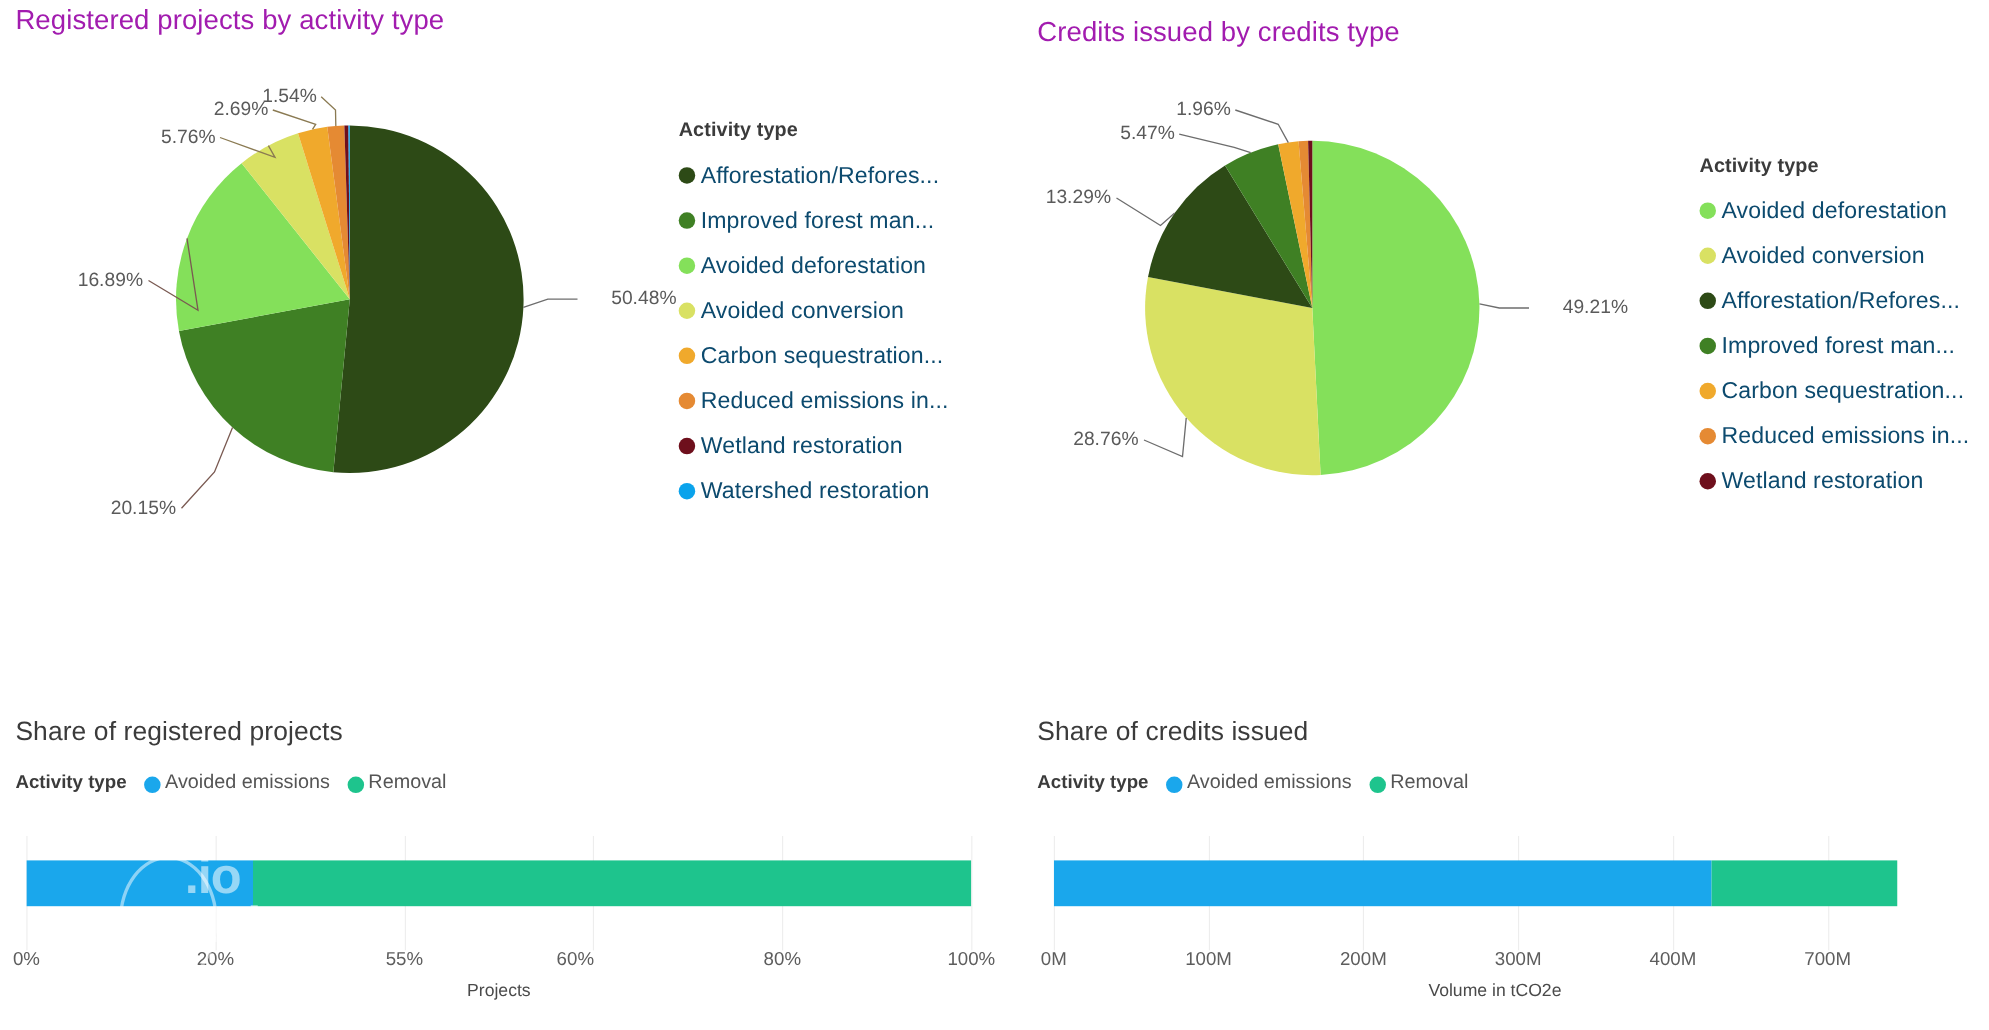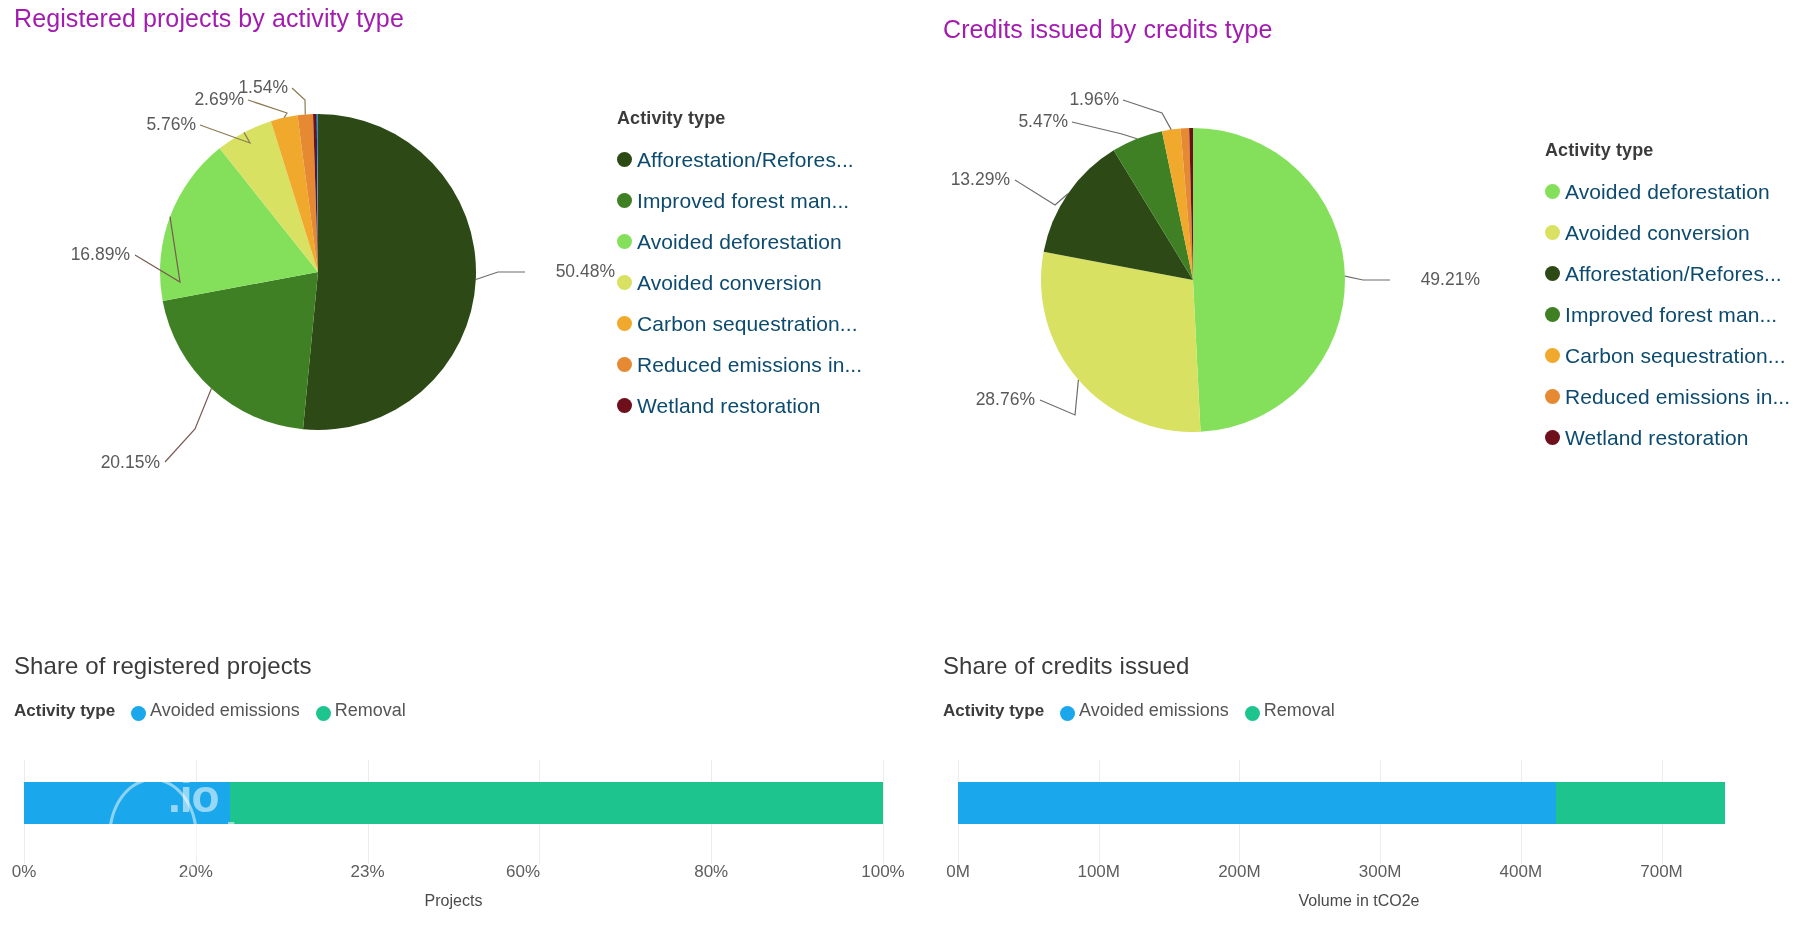--- a/index.html
+++ b/index.html
@@ -207,20 +207,24 @@
         <span class="legend-dot" style="background: rgb(240, 169, 44);"></span>
         <span class="legend-label">Carbon sequestration...</span>
       </div>
       <div class="legend-item">
         <span class="legend-dot" style="background: rgb(229, 138, 51);"></span>
         <span class="legend-label">Reduced emissions in...</span>
       </div>
       <div class="legend-item">
         <span class="legend-dot" style="background: rgb(110, 15, 28);"></span>
         <span class="legend-label">Wetland restoration</span>
+      </div>
+      <div class="legend-item">
+        <span class="legend-dot" style="background: rgb(10, 163, 236);"></span>
+        <span class="legend-label">Watershed restoration</span>
       </div>
     </div>
 </div>
 
 <div class="panel" style="left:943px; top:15px;">
   <div class="panel-title">Credits issued by credits type</div>
 </div>
 
 <div class="pie-wrap" style="left:900px; top:70px; width:640px; height:400px;">
   <svg class="pie-svg" width="640" height="400" viewBox="0 0 640 400">
@@ -306,21 +310,21 @@
     <div class="gridline" style="left: 367.6px; top: 760px; height: 104px;"></div>
     <div class="gridline" style="left: 539.4px; top: 760px; height: 104px;"></div>
     <div class="gridline" style="left: 711.2px; top: 760px; height: 104px;"></div>
     <div class="gridline" style="left: 883px; top: 760px; height: 104px;"></div>
     <div class="bar-track" style="left: 24px; top: 782px; width: 859px;">
       <div class="bar-seg" style="background: rgb(26, 167, 236); width: 24%;"></div>
       <div class="bar-seg" style="background: rgb(30, 196, 141); width: 76%;"></div>
     </div>
     <div class="axis-tick" style="left: 24px; top: 862px;">0%</div>
     <div class="axis-tick" style="left: 195.8px; top: 862px;">20%</div>
-    <div class="axis-tick" style="left: 367.6px; top: 862px;">23%</div>
+    <div class="axis-tick" style="left: 367.6px; top: 862px;">55%</div>
     <div class="axis-tick" style="left: 523px; top: 862px;">60%</div>
     <div class="axis-tick" style="left: 711.2px; top: 862px;">80%</div>
     <div class="axis-tick" style="left: 883px; top: 862px;">100%</div>
     <div class="axis-title" style="left: 453.5px; top: 892px;">Projects</div>
   </div>
 
 <div class="panel" style="left:943px; top:652px;">
   <div class="sub-title">Share of credits issued</div>
 </div>
 

